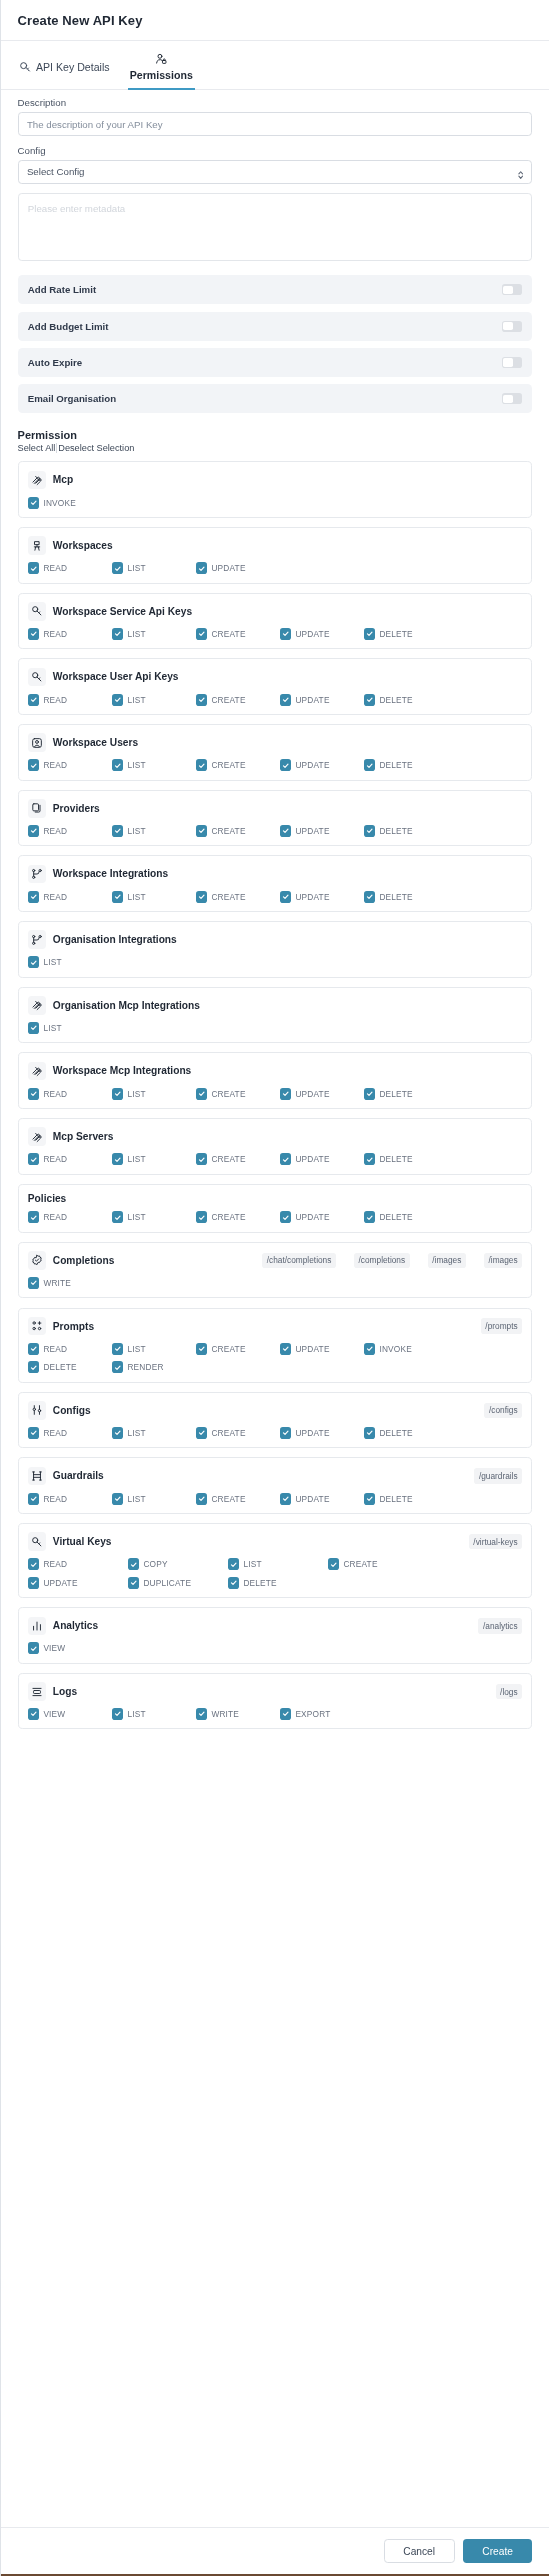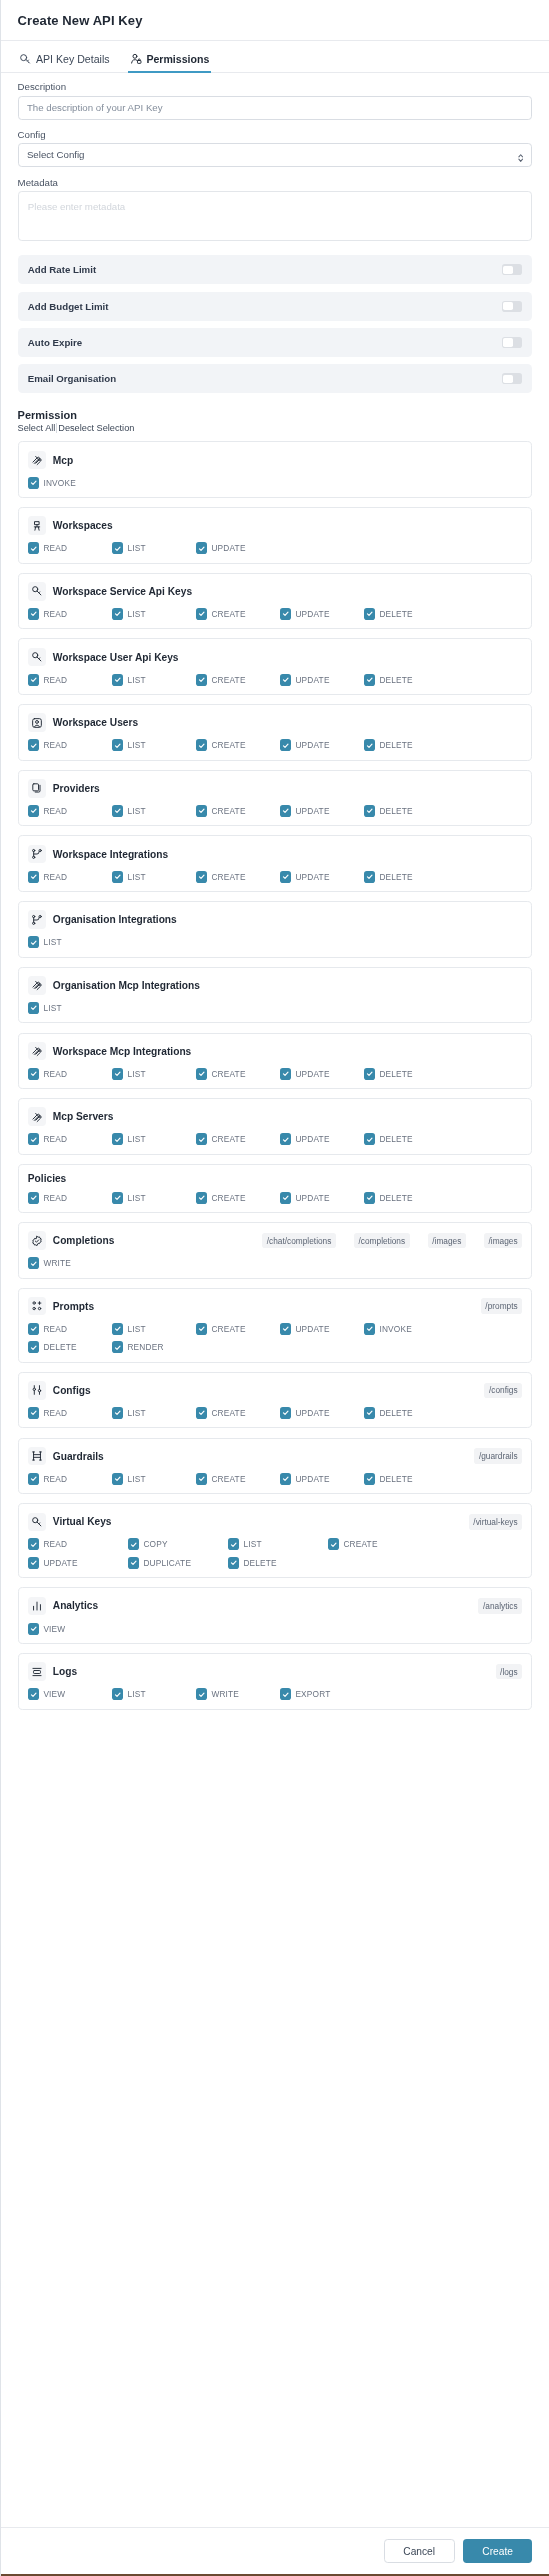--- a/index.html
+++ b/index.html
@@ -51,20 +51,21 @@
     color: #3c4757;
     cursor: pointer;
     border-bottom: 2.3px solid transparent;
     position: relative;
     top: 0.9px;
   }
   .tab.active {
     font-weight: bold;
     color: #1f2733;
     border-bottom-color: #3f9ac4;
+    flex-direction: column;
   }
   .tab .ico { width: 12px; height: 12px; display: block; }
 
   
   .body {
     padding: 7.4px 16.6px 0 16.6px;
     flex: 1 1 auto;
   }
   .field { margin-bottom: 9.2px; }
   .field-label {
@@ -87,21 +88,21 @@
   }
   .text-input::placeholder { color: #848e9c; }
   .select-wrap { position: relative; }
   .select-input { appearance: none; -webkit-appearance: none; padding-right: 22px; line-height: 22px; display: flex; align-items: center; cursor: pointer; }
   .select-caret {
     position: absolute; right: 8.3px; top: 50%; transform: translateY(-50%);
     width: 7.4px; height: 11px; pointer-events: none;
   }
   .meta-area {
     width: 100%;
-    height: 50px;
+    height: 68px;
     border: 0.9px solid #e3e6ea;
     border-radius: 3.7px;
     background: #fff;
     font-family: "Liberation Sans", sans-serif;
     font-size: 9.7px;
     color: #4a5464;
     padding: 8.3px 9.2px;
     resize: none;
     outline: none;
   }
@@ -306,21 +307,20 @@
         <span class="select-caret">
           <svg viewBox="0 0 8 12" fill="none" stroke="#5b6473" stroke-width="1.1" stroke-linecap="round" stroke-linejoin="round">
             <path d="M2 4.8 L4 2.4 L6 4.8"></path>
               <path d="M2 7.2 L4 9.6 L6 7.2"></path>
           </svg>
         </span>
       </div>
     </div>
 
     <div class="field">
-      <label class="field-label">Metadata</label>
       <textarea class="meta-area" placeholder="Please enter metadata" style=""></textarea>
     </div>
 
     <div style="margin-top:11px;">
       <div class="toggle-row">
         <span class="toggle-label">Add Rate Limit</span>
         <span class="switch">
             <span class="knob"></span>
           </span>
       </div>

